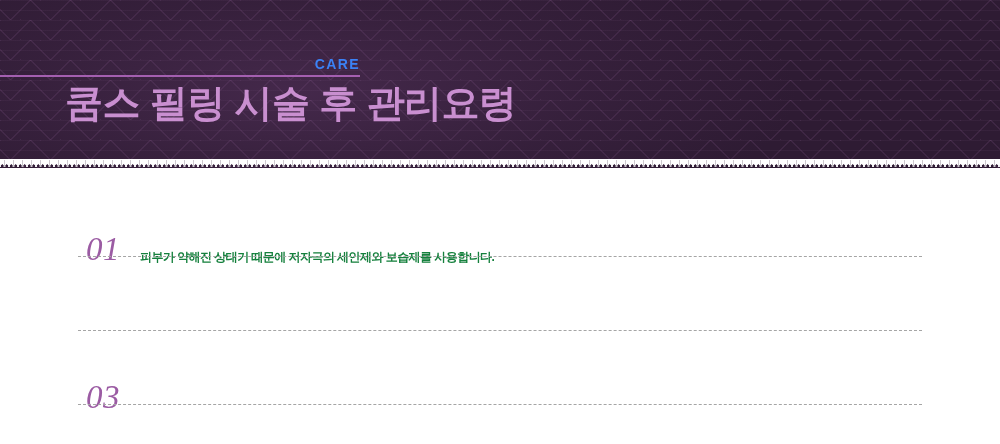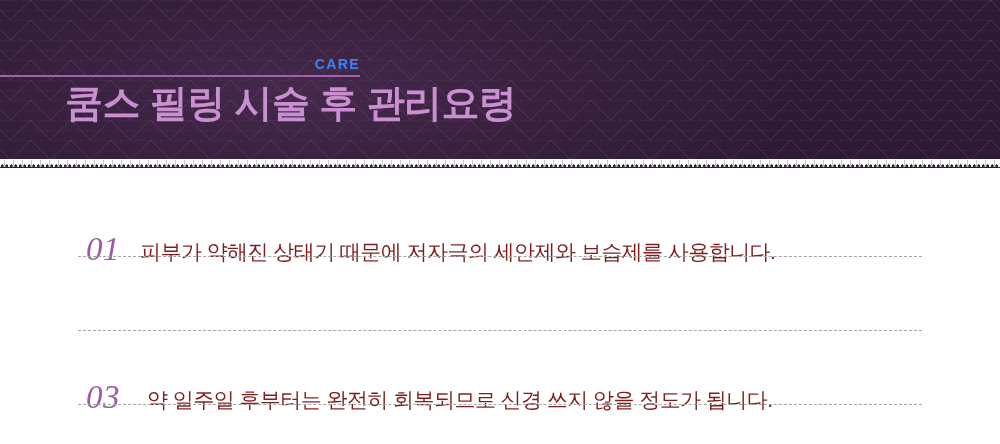--- a/index.html
+++ b/index.html
@@ -138,38 +138,38 @@
     position: absolute;
     left: 78px;
     width: 844px;
     height: 74px;
     display: flex;
     align-items: flex-end;
     margin-left: 8px;
   }
   .item--1 { top: 24px; }
   .item--2 { top: 98px; }
-  .item--3 { top: 172px; gap: 7px; }
+  .item--3 { top: 172px; }
 
   .item-number {
     width: 54px;
     flex: 0 0 54px;
     font-family: "Liberation Serif", "DejaVu Serif", serif;
     font-style: italic;
     font-size: 33px;
     line-height: 1;
     color: #9b5ba3;
     letter-spacing: 0.5px;
   }
 
   .item-text {
     flex: 1 1 auto;
-    font-size: 21px;
-    font-weight: normal;
-    color: #7f1d1d;
+    font-size: 12px;
+    font-weight: bold;
+    color: #15803d;
     letter-spacing: -0.55px;
     white-space: nowrap;
   }
 
   .divider {
     position: absolute;
     left: 78px;
     width: 844px;
     height: 0;
     border-top: 1px dashed #a5a5a5;
@@ -203,19 +203,18 @@
       <div class="item-text">피부가 약해진 상태기 때문에 저자극의 세안제와 보습제를 사용합니다.</div>
     </div>
     <div class="divider divider--1"></div>
 
     <div class="item item--2">
     </div>
     <div class="divider divider--2"></div>
 
     <div class="item item--3">
       <div class="item-number">03</div>
-      <div class="item-text">약 일주일 후부터는 완전히 회복되므로 신경 쓰지 않을 정도가 됩니다.</div>
     </div>
     <div class="divider divider--3"></div>
 
   </div>
 
 </div>
 
 </body></html>

